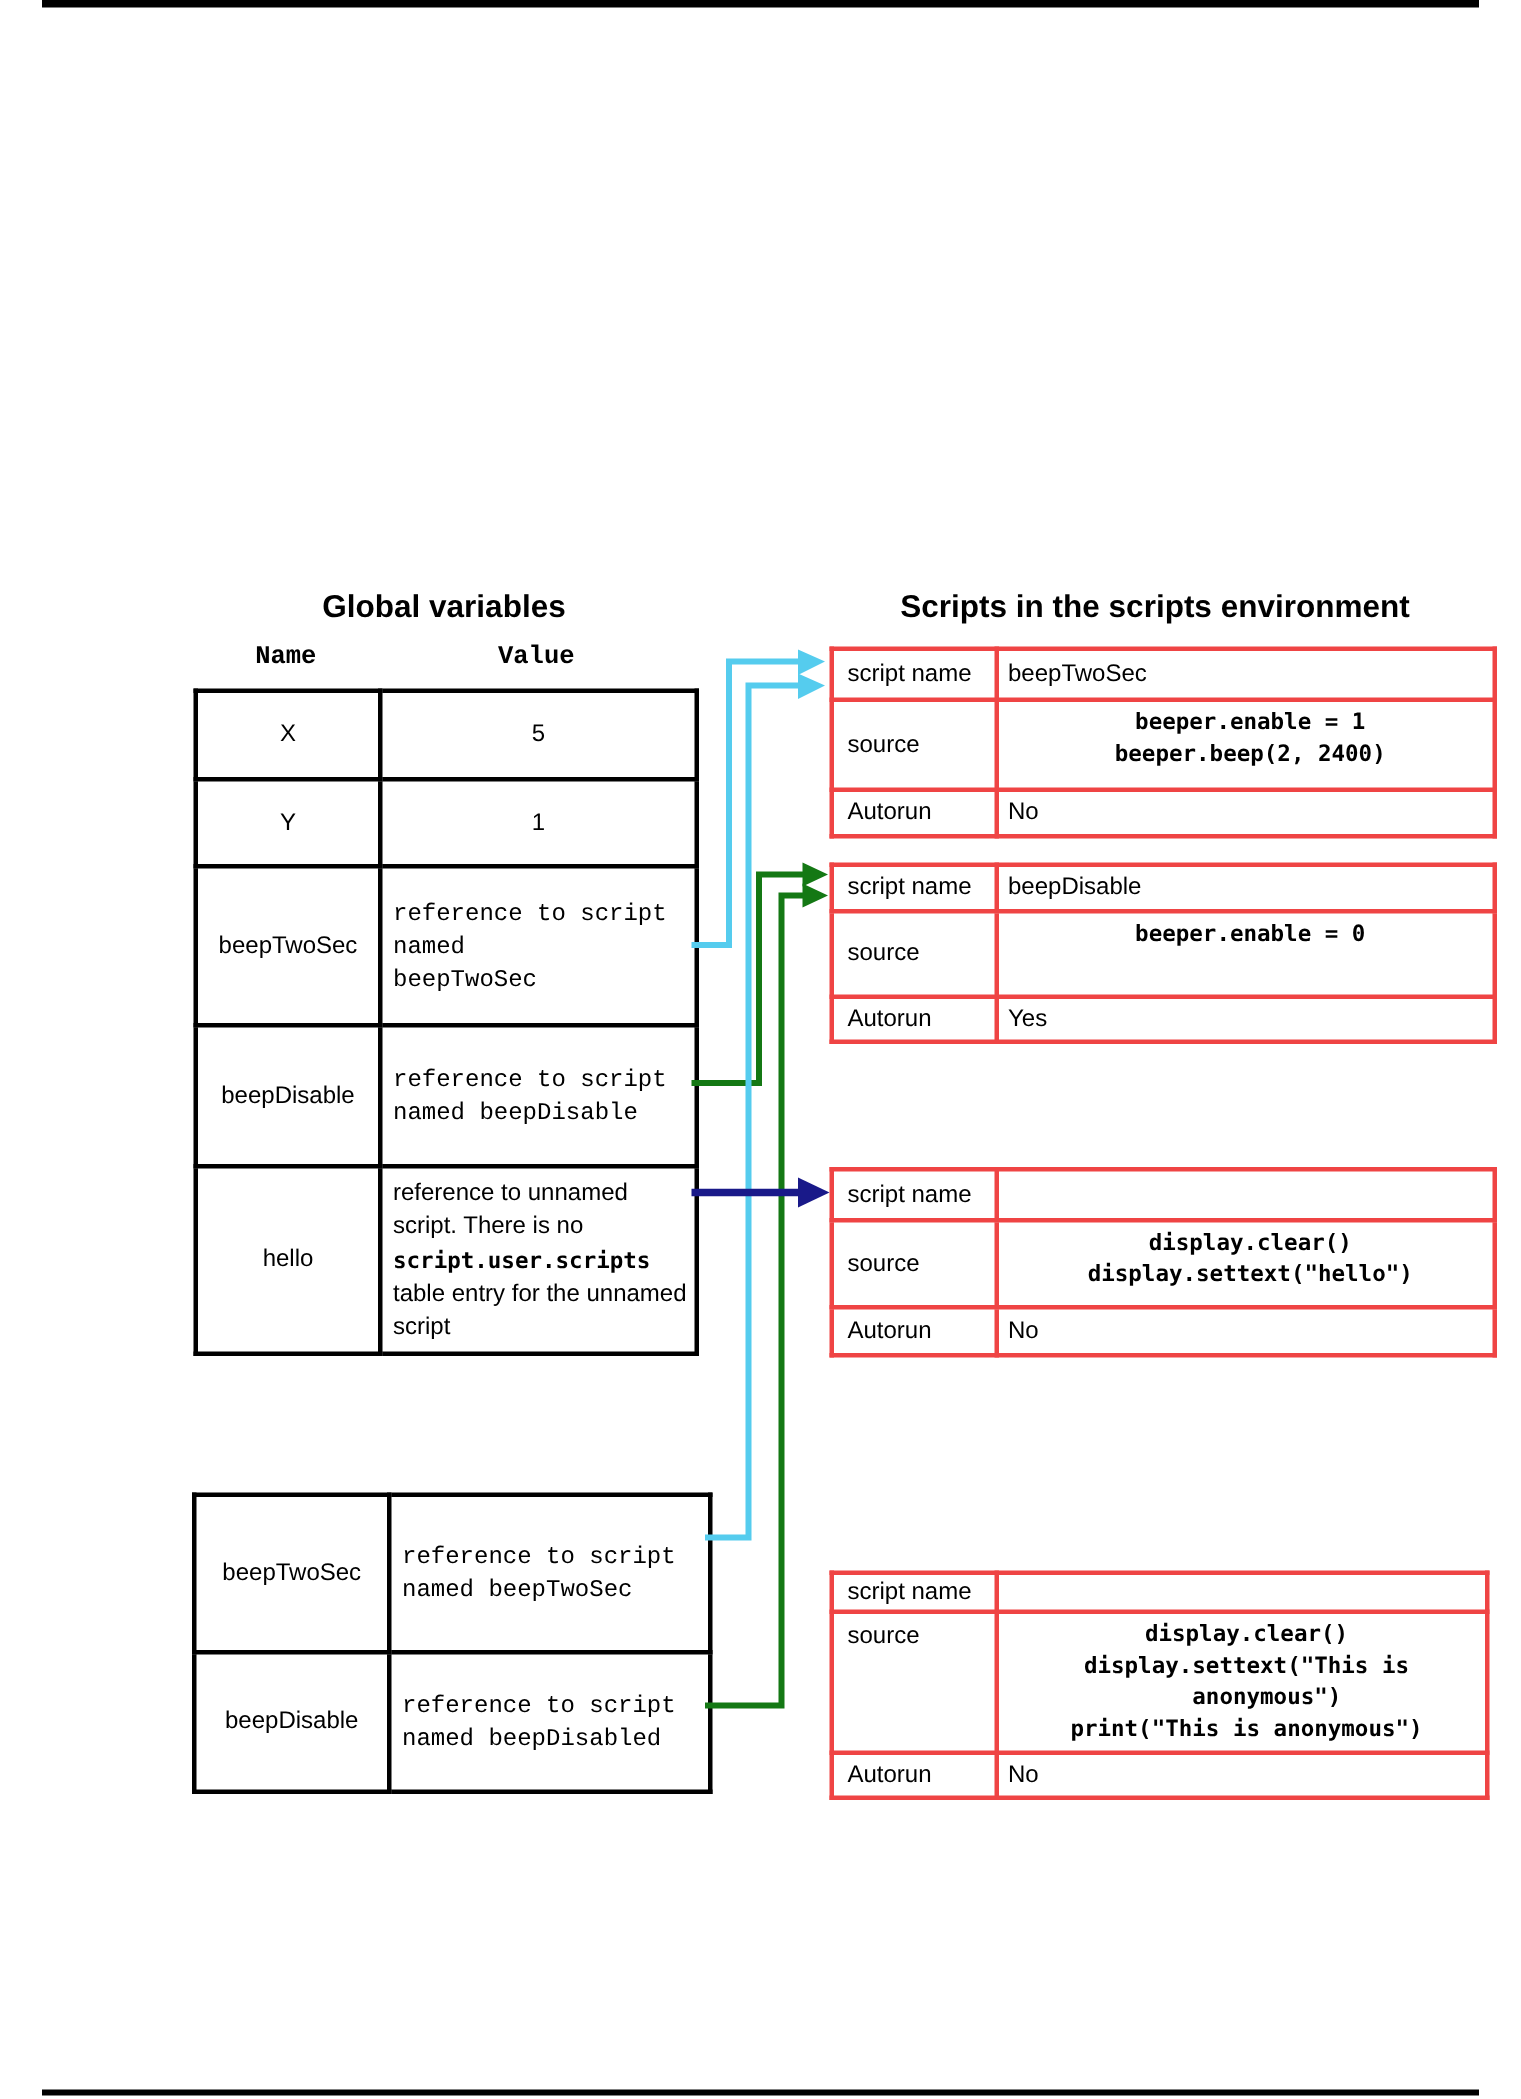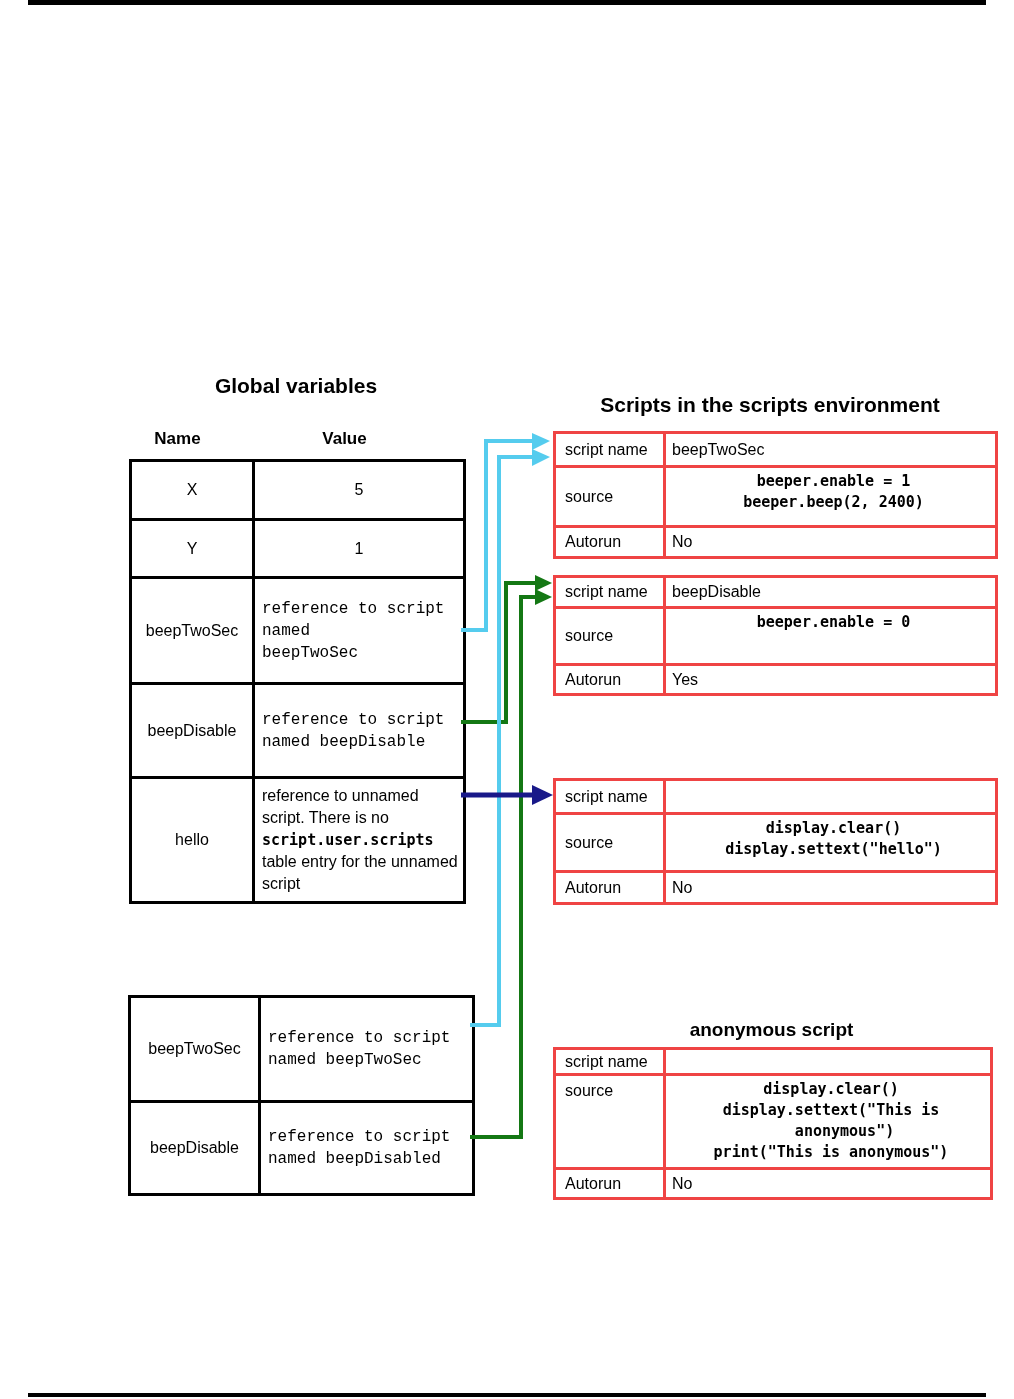--- a/index.html
+++ b/index.html
@@ -5,26 +5,26 @@
   html,body { margin:0; padding:0; background:#ffffff; }
   .page {
     position:relative; width:1014px; height:1399px; background:#ffffff;
     font-family:"Liberation Sans", sans-serif; color:#000; overflow:hidden;
   }
   .rule { position:absolute; background:#000; }
   .rule.top    { left:28px; top:0;      width:958px; height:5px; }
   .rule.bottom { left:28px; top:1393px; width:958px; height:4px; }
 
   .title { position:absolute; font-weight:bold; text-align:center; }
-  .gv-title   { left:129px; top:374px; width:334px; font-size:21px; }
+  .gv-title   { left:129px; top:393px; width:334px; font-size:21px; }
   .rt-title   { left:545px; top:393px; width:450px; font-size:21px; }
   .us-title   { left:128px; top:962px; width:344px; font-size:19px; }
   .anon-title { left:553px; top:1019px; width:437px; font-size:19px; }
 
-  .gv-headers { position:absolute; left:116px; top:429px; width:334px; display:flex; }
+  .gv-headers { position:absolute; left:129px; top:429px; width:334px; display:flex;font-family:Liberation Mono, monospace; }
   .gv-headers span { display:block; font-weight:bold; font-size:17px; text-align:center; }
   .gv-headers .h-name  { width:123px; }
   .gv-headers .h-value { width:211px; }
 
   table { position:absolute; border-collapse:collapse; table-layout:fixed; }
   td { padding:0; font-size:16px; line-height:22px; vertical-align:middle; }
 
   
   .gv-table  { left:129px; top:459px; }
   .gv-table td { border:3px solid #000; }
@@ -189,21 +189,20 @@
 named beepTwoSec</td>
     </tr>
     <tr style="height:93px">
       <td class="name-cell">beepDisable</td>
       <td class="val-left pre-line">reference to script
 named beepDisabled</td>
     </tr>
   </tbody>
     </table>
 
-  <div class="title anon-title">anonymous script</div>
   <table class="st st-anon">
     <colgroup>
         <col style="width:110px">
         <col style="width:327px">
       </colgroup>
     <tbody>
         <tr style="height:26px">
       <td class="lbl-cell">script name</td>
       <td class="val-cell"></td>
     </tr>

